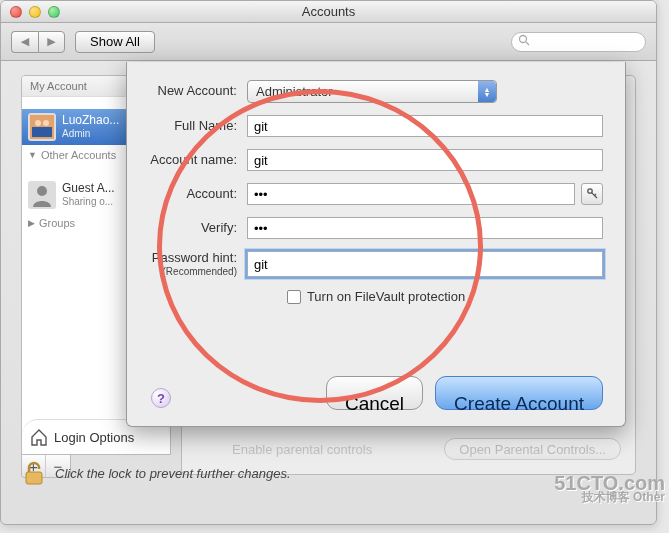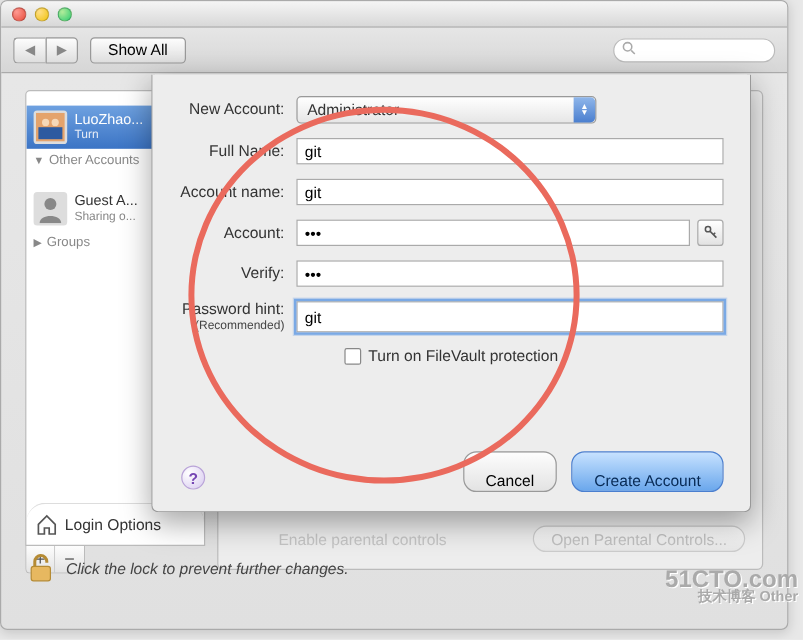--- a/index.html
+++ b/index.html
@@ -218,21 +218,21 @@
     }
     .sheet-buttons {
       position:absolute; right:22px; bottom:16px;
       display:flex; gap:12px;
     }
     .aqua-btn {
       height:22px; padding:16px 18px;
       border-radius:11px;
       border:1px solid #999;
       background:linear-gradient(#fdfdfd,#e3e3e3);
-      font-size:13px;
+      font-size:19px;
     }
     .aqua-btn.primary {
       background:linear-gradient(#c7e2ff,#6aa7ec);
       border-color:#4b7fcf;
       color:#072a55;
     }
 
     .main-back {
       position:absolute;
       left:180px; top:14px;
@@ -284,20 +284,21 @@
 <body>
 
 <div class="window">
 
   <div class="titlebar">
     <div class="traffic-lights">
       <div class="tl close"></div>
       <div class="tl min"></div>
       <div class="tl zoom"></div>
     </div>
+    <div class="titlebar-title">Accounts</div>
   </div>
 
   <div class="toolbar">
     <div class="nav-btns">
       <div class="nav-btn">◀</div>
       <div class="nav-btn">▶</div>
     </div>
     <button class="showall-btn">Show All</button>
     <div class="search-box">
       <span>
@@ -312,32 +313,33 @@
   <div class="content">
 
     <div class="main-back">
       <div class="ghost-btn" style="right:14px; top:67px;">Change Password...</div>
       <div class="ghost-btn" style="right:14px; top:268px;">Open...</div>
       <div class="ghost-btn" style="right:14px; top:362px;">Open Parental Controls...</div>
       <div style="position:absolute;left:50px;top:366px;color:#c4c4c4;font-size:13px;">Enable parental controls</div>
     </div>
 
     <div class="sidebar">
+      <div class="sidebar-header">My Account</div>
       <div class="sidebar-row selected">
         <div class="user-icon">
           <svg width="24" height="24" viewBox="0 0 24 24">
               <rect width="24" height="24" fill="#e4a36c"></rect>
               <rect x="2" y="12" width="20" height="10" fill="#2d5aa0"></rect>
               <circle cx="8" cy="8" r="3" fill="#f6d8b8"></circle>
               <circle cx="16" cy="8" r="3" fill="#f6d8b8"></circle>
             </svg>
         </div>
         <div class="txt">
           <span>LuoZhao...</span>
-          <span class="sub">Turn</span>
+          <span class="sub">Admin</span>
         </div>
       </div>
       <div class="section-hdr">
         <span class="tri">▼</span>
         <span>Other Accounts</span>
       </div>
       <div class="sidebar-row">
         <div class="user-icon">
           <svg width="24" height="24" viewBox="0 0 24 24">
               <circle cx="12" cy="8" r="5" fill="#888"></circle>

